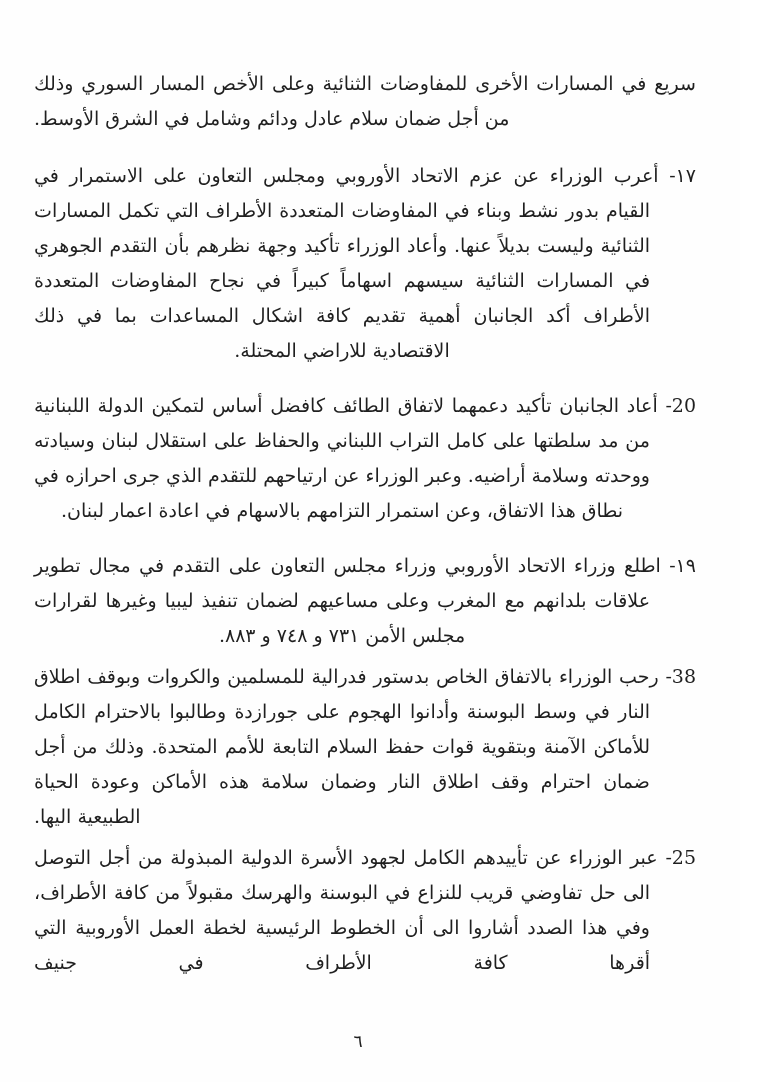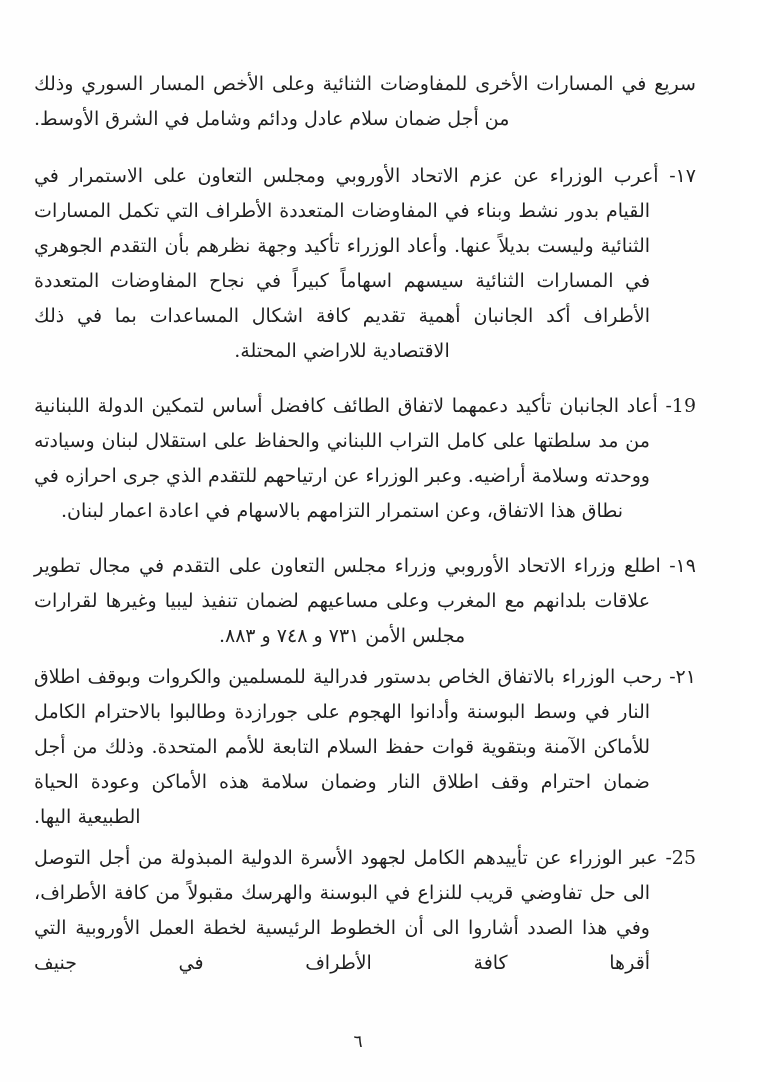--- a/index.html
+++ b/index.html
@@ -57,25 +57,25 @@
 </head>
 <body>
 
 <div class="page">
   <div class="text-block">
 
     <p class="para intro last-left">سريع في المسارات الأخرى للمفاوضات الثنائية وعلى الأخص المسار السوري وذلك من أجل ضمان سلام عادل ودائم وشامل في الشرق الأوسط.</p>
 
     <p class="para numbered last-center"><span class="pnum">١٧- </span><span>أعرب الوزراء عن عزم الاتحاد الأوروبي ومجلس التعاون على الاستمرار في القيام بدور نشط وبناء في المفاوضات المتعددة الأطراف التي تكمل المسارات الثنائية وليست بديلاً عنها. وأعاد الوزراء تأكيد وجهة نظرهم بأن التقدم الجوهري في المسارات الثنائية سيسهم اسهاماً كبيراً في نجاح المفاوضات المتعددة الأطراف أكد الجانبان أهمية تقديم كافة اشكال المساعدات بما في ذلك الاقتصادية للاراضي المحتلة.</span></p>
 
-    <p class="para numbered last-center"><span class="pnum">19- </span><span>أعاد الجانبان تأكيد دعمهما لاتفاق الطائف كافضل أساس لتمكين الدولة اللبنانية من مد سلطتها على كامل التراب اللبناني والحفاظ على استقلال لبنان وسيادته ووحدته وسلامة أراضيه. وعبر الوزراء عن ارتياحهم للتقدم الذي جرى احرازه في نطاق هذا الاتفاق، وعن استمرار التزامهم بالاسهام في اعادة اعمار لبنان.</span></p>
+    <p class="para numbered last-center"><span class="pnum">20- </span><span>أعاد الجانبان تأكيد دعمهما لاتفاق الطائف كافضل أساس لتمكين الدولة اللبنانية من مد سلطتها على كامل التراب اللبناني والحفاظ على استقلال لبنان وسيادته ووحدته وسلامة أراضيه. وعبر الوزراء عن ارتياحهم للتقدم الذي جرى احرازه في نطاق هذا الاتفاق، وعن استمرار التزامهم بالاسهام في اعادة اعمار لبنان.</span></p>
 
     <p class="para numbered last-center"><span class="pnum">١٩- </span><span>اطلع وزراء الاتحاد الأوروبي وزراء مجلس التعاون على التقدم في مجال تطوير علاقات بلدانهم مع المغرب وعلى مساعيهم لضمان تنفيذ ليبيا وغيرها لقرارات مجلس الأمن ٧٣١ و ٧٤٨ و ٨٨٣.</span></p>
 
 
-    <p class="para numbered last-left"><span class="pnum">٢١- </span><span>رحب الوزراء بالاتفاق الخاص بدستور فدرالية للمسلمين والكروات وبوقف اطلاق النار في وسط البوسنة وأدانوا الهجوم على جورازدة وطالبوا بالاحترام الكامل للأماكن الآمنة وبتقوية قوات حفظ السلام التابعة للأمم المتحدة. وذلك من أجل ضمان احترام وقف اطلاق النار وضمان سلامة هذه الأماكن وعودة الحياة الطبيعية اليها.</span></p>
+    <p class="para numbered last-left"><span class="pnum">38- </span><span>رحب الوزراء بالاتفاق الخاص بدستور فدرالية للمسلمين والكروات وبوقف اطلاق النار في وسط البوسنة وأدانوا الهجوم على جورازدة وطالبوا بالاحترام الكامل للأماكن الآمنة وبتقوية قوات حفظ السلام التابعة للأمم المتحدة. وذلك من أجل ضمان احترام وقف اطلاق النار وضمان سلامة هذه الأماكن وعودة الحياة الطبيعية اليها.</span></p>
 
     <p class="para numbered last-justify"><span class="pnum">25- </span><span>عبر الوزراء عن تأييدهم الكامل لجهود الأسرة الدولية المبذولة من أجل التوصل الى حل تفاوضي قريب للنزاع في البوسنة والهرسك مقبولاً من كافة الأطراف، وفي هذا الصدد أشاروا الى أن الخطوط الرئيسية لخطة العمل الأوروبية التي أقرها كافة الأطراف في جنيف</span></p>
 
   </div>
 
   <div class="page-number">٦</div>
 </div>
 
 </body></html>

